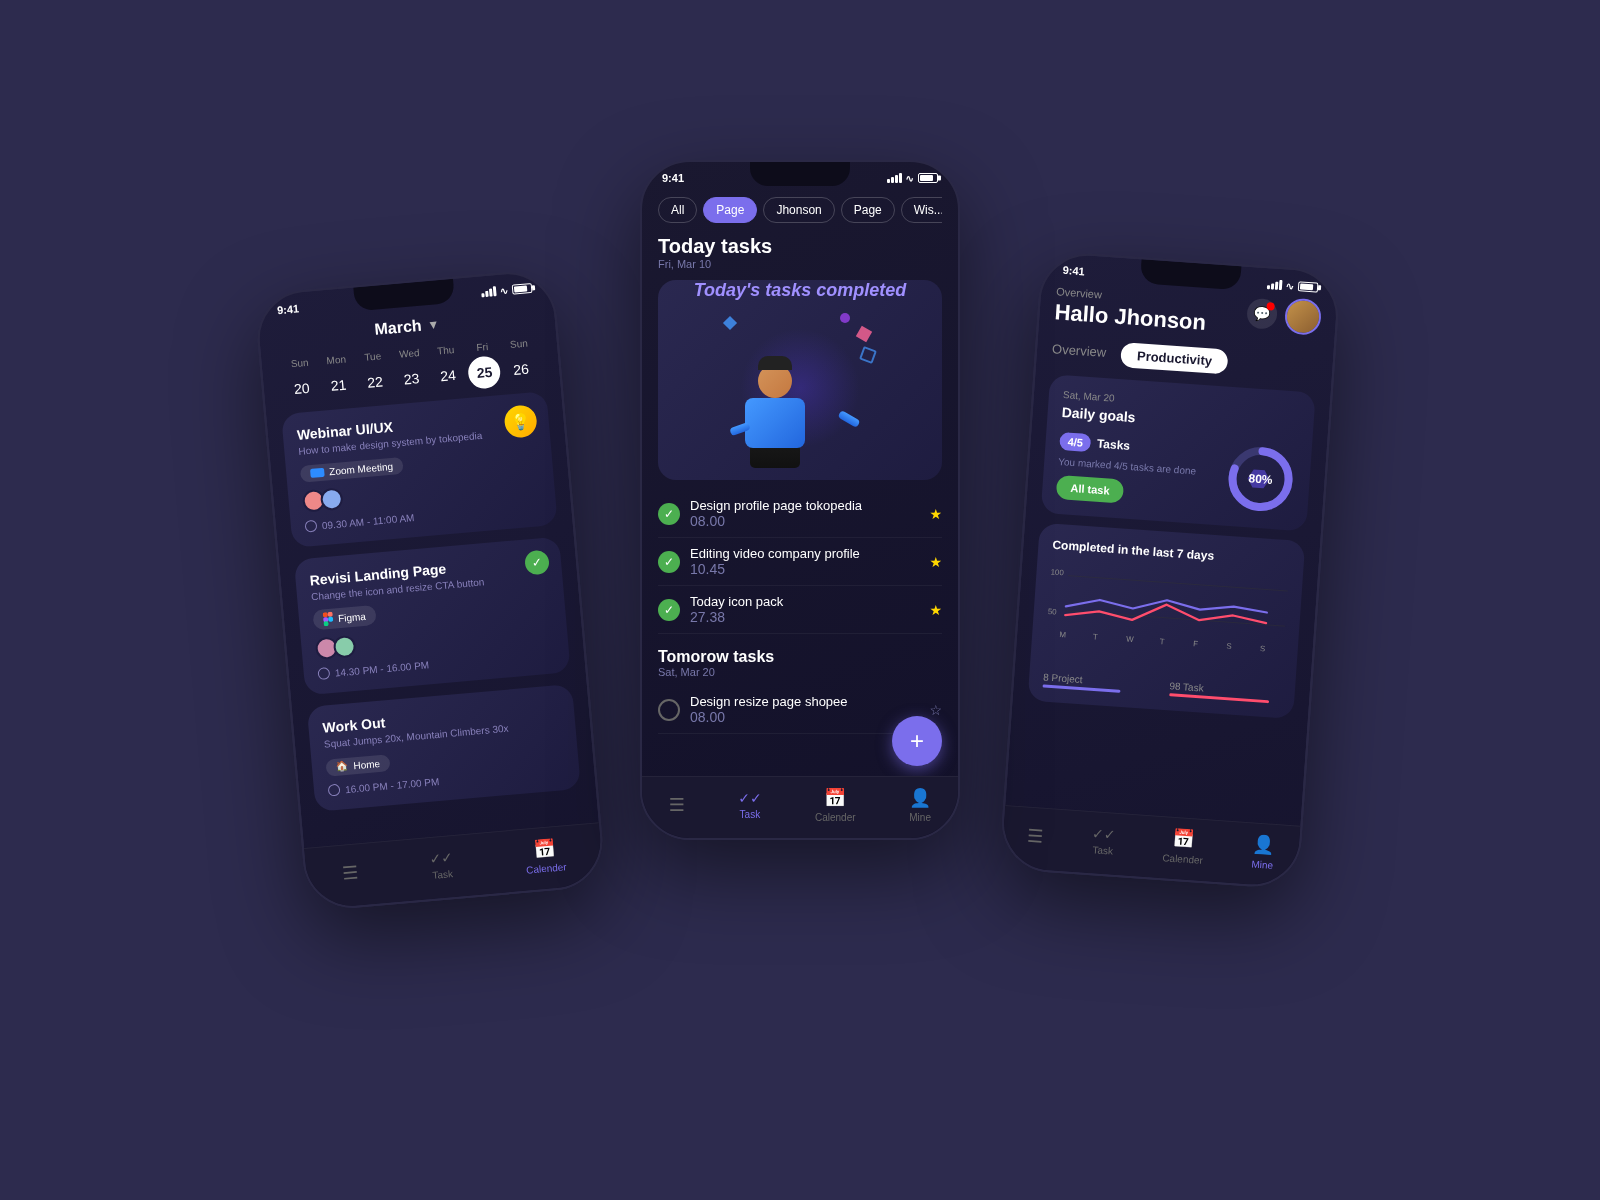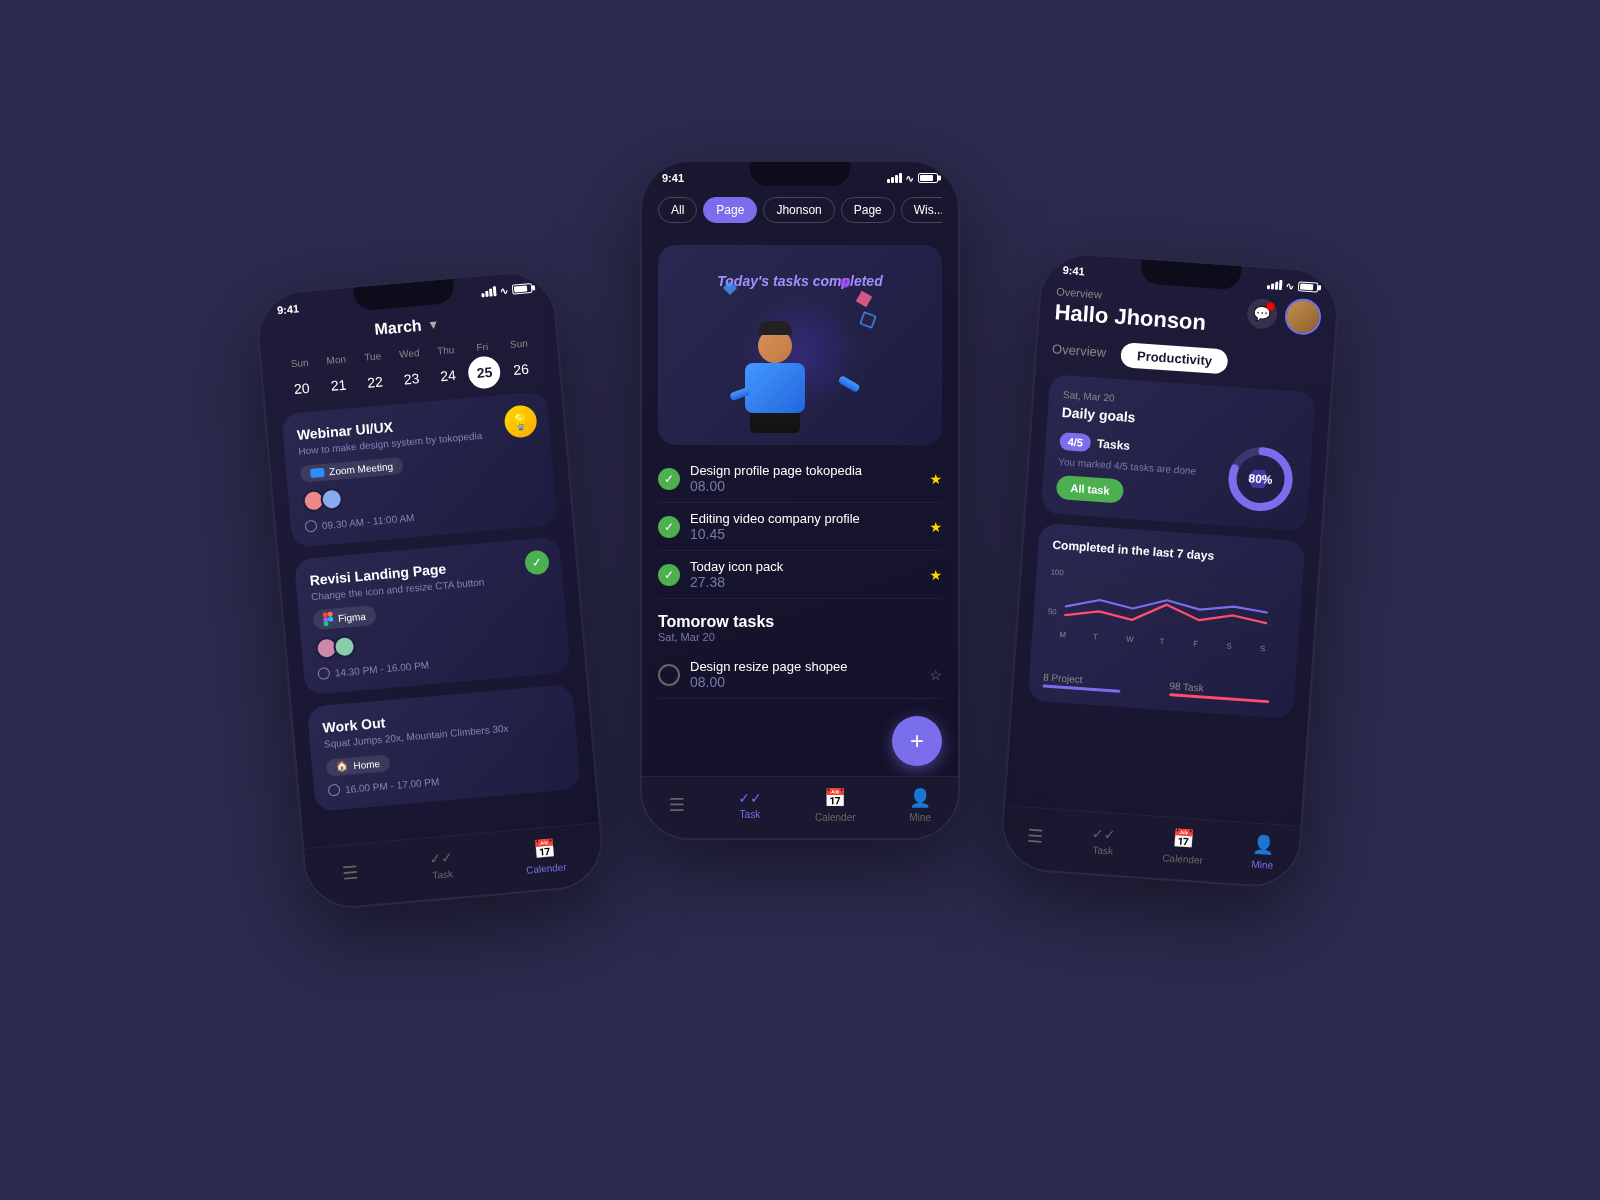--- a/index.html
+++ b/index.html
@@ -374,25 +374,25 @@
       position: relative;
       overflow: hidden;
       height: 200px;
       display: flex;
       align-items: center;
       justify-content: center;
     }
 
     .completed-banner .text {
       color: #a090ff;
-      font-size: 14px;
+      font-size: 18px;
       font-style: italic;
       font-weight: 600;
       position: absolute;
-      top: 28px;
+      top: 0;
       left: 50%;
       transform: translateX(-50%);
       white-space: nowrap;
     }
 
     .task-list-item {
       display: flex;
       align-items: center;
       gap: 10px;
       padding: 8px 0;
@@ -856,20 +856,24 @@
     <div class="content">
 
       <div class="category-tabs">
         <div class="cat-tab">All</div>
         <div class="cat-tab active">Page</div>
         <div class="cat-tab">Jhonson</div>
         <div class="cat-tab">Page</div>
         <div class="cat-tab">Wis...</div>
       </div>
 
+      <div class="today-tasks-header">
+        <h2>Today tasks</h2>
+        <p class="date">Fri, Mar 10</p>
+      </div>
 
       <div class="completed-banner">
         <span class="text">Today's tasks completed</span>
 
         <div style="position:relative; width:160px; height:165px; margin-top:20px;">
 
           <div style="position:absolute; width:120px; height:120px; background:radial-gradient(circle, #6040ff44 0%, transparent 70%); top:20px; left:20px; border-radius:50%;"></div>
 
           <div style="position:absolute; bottom:5px; left:30px; width:50px; height:60px; background:linear-gradient(#222,#111); border-radius:5px;"></div>
 

